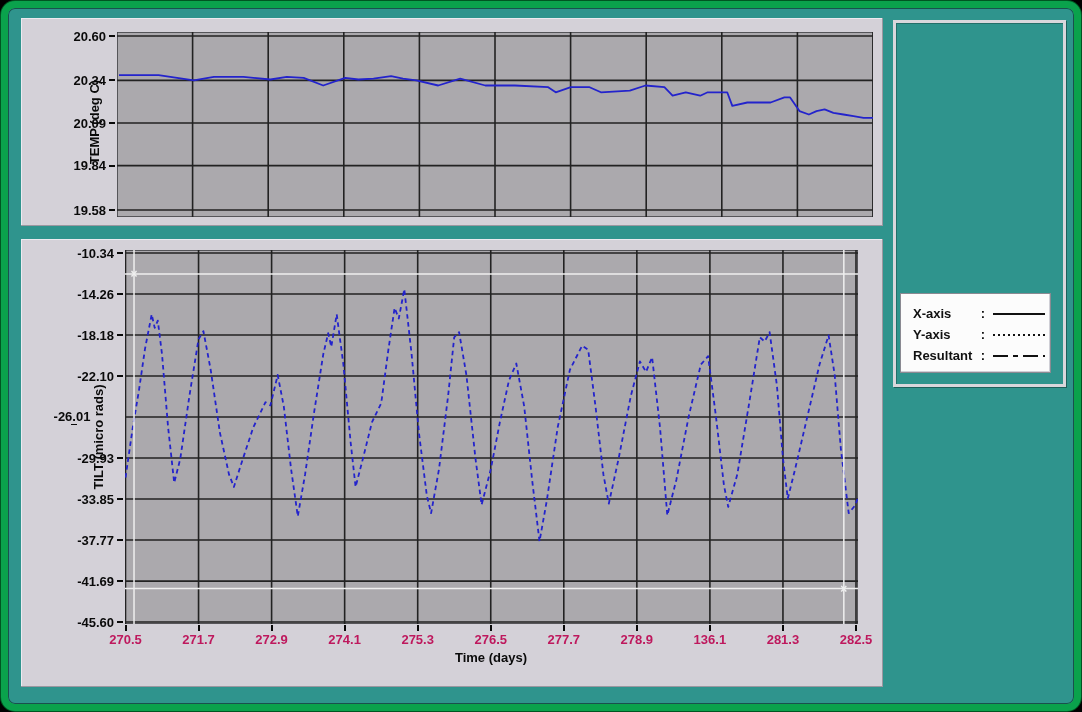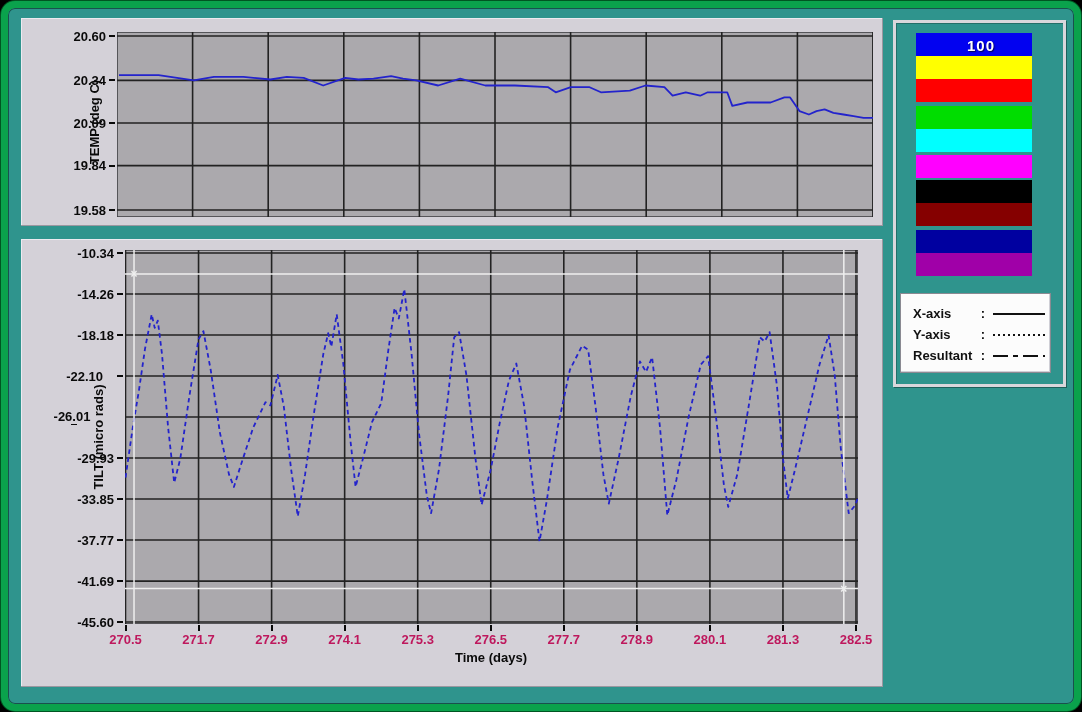--- a/index.html
+++ b/index.html
@@ -98,21 +98,21 @@
             <span class="dash"></span>
           </div>
           <div class="ytick" style="left: 0px; width: 102px; top: 47.0233px;">
             <span>-14.26</span>
             <span class="dash"></span>
           </div>
           <div class="ytick" style="left: 0px; width: 102px; top: 88.0465px;">
             <span>-18.18</span>
             <span class="dash"></span>
           </div>
-          <div class="ytick" style="left: 0px; width: 102px; top: 129.07px; gap: 11px;">
+          <div class="ytick" style="left: 0px; width: 102px; top: 129.07px;">
             <span>-22.10</span>
             <span class="dash"></span>
           </div>
           <div class="ytick" style="left: 0px; width: 102px; top: 169.988px; flex-direction: column;">
             <span>-26.01</span>
             <span class="dash"></span>
           </div>
           <div class="ytick" style="left: 0px; width: 102px; top: 211.012px;">
             <span>-29.93</span>
             <span class="dash"></span>
@@ -176,44 +176,30 @@
           <div class="xtick" style="left: 291.65px; top: 393px;">274.1</div>
           <div class="xtick-mark" style="left: 395.7px; top: 386px;"></div>
           <div class="xtick" style="left: 364.7px; top: 393px;">275.3</div>
           <div class="xtick-mark" style="left: 468.75px; top: 386px;"></div>
           <div class="xtick" style="left: 437.75px; top: 393px;">276.5</div>
           <div class="xtick-mark" style="left: 541.8px; top: 386px;"></div>
           <div class="xtick" style="left: 510.8px; top: 393px;">277.7</div>
           <div class="xtick-mark" style="left: 614.85px; top: 386px;"></div>
           <div class="xtick" style="left: 583.85px; top: 393px;">278.9</div>
           <div class="xtick-mark" style="left: 687.9px; top: 386px;"></div>
-          <div class="xtick" style="left: 656.9px; top: 393px;">280.1</div>
+          <div class="xtick" style="left: 656.9px; top: 393px;">136.1</div>
           <div class="xtick-mark" style="left: 760.95px; top: 386px;"></div>
           <div class="xtick" style="left: 729.95px; top: 393px;">281.3</div>
           <div class="xtick-mark" style="left: 834px; top: 386px;"></div>
           <div class="xtick" style="left: 803px; top: 393px;">282.5</div>
         </div>
       <div class="axis-title-x" style="left:470px;top:411px;">Time (days)</div>
     </div>
 
     <div class="right-panel">
-      <div class="color-bars" id="color-bars">
-          <div class="color-bar" style="background: rgb(2, 2, 240); height: 23px; margin-bottom: 0px;">
-            <div class="maxlab">100</div>
-          </div>
-          <div class="color-bar" style="background: rgb(255, 255, 0); height: 23px; margin-bottom: 0px;"></div>
-          <div class="color-bar" style="background: rgb(255, 0, 0); height: 23px; margin-bottom: 4px;"></div>
-          <div class="color-bar" style="background: rgb(0, 221, 0); height: 23px; margin-bottom: 0px;"></div>
-          <div class="color-bar" style="background: rgb(0, 255, 255); height: 23px; margin-bottom: 3px;"></div>
-          <div class="color-bar" style="background: rgb(255, 0, 255); height: 23px; margin-bottom: 2px;"></div>
-          <div class="color-bar" style="background: rgb(0, 0, 0); height: 23px; margin-bottom: 0px;"></div>
-          <div class="color-bar" style="background: rgb(133, 0, 0); height: 23px; margin-bottom: 4px;"></div>
-          <div class="color-bar" style="background: rgb(0, 0, 160); height: 23px; margin-bottom: 0px;"></div>
-          <div class="color-bar" style="background: rgb(160, 0, 168); height: 23px; margin-bottom: 0px;"></div>
-        </div>
       <div class="legend-box">
         <div class="legend-row">
           <span class="lab">X-axis</span>
           <span class="sep">:</span>
           <span class="sample solid"></span>
         </div>
         <div class="legend-row">
           <span class="lab">Y-axis</span>
           <span class="sep">:</span>
           <span class="sample dotted"></span>

